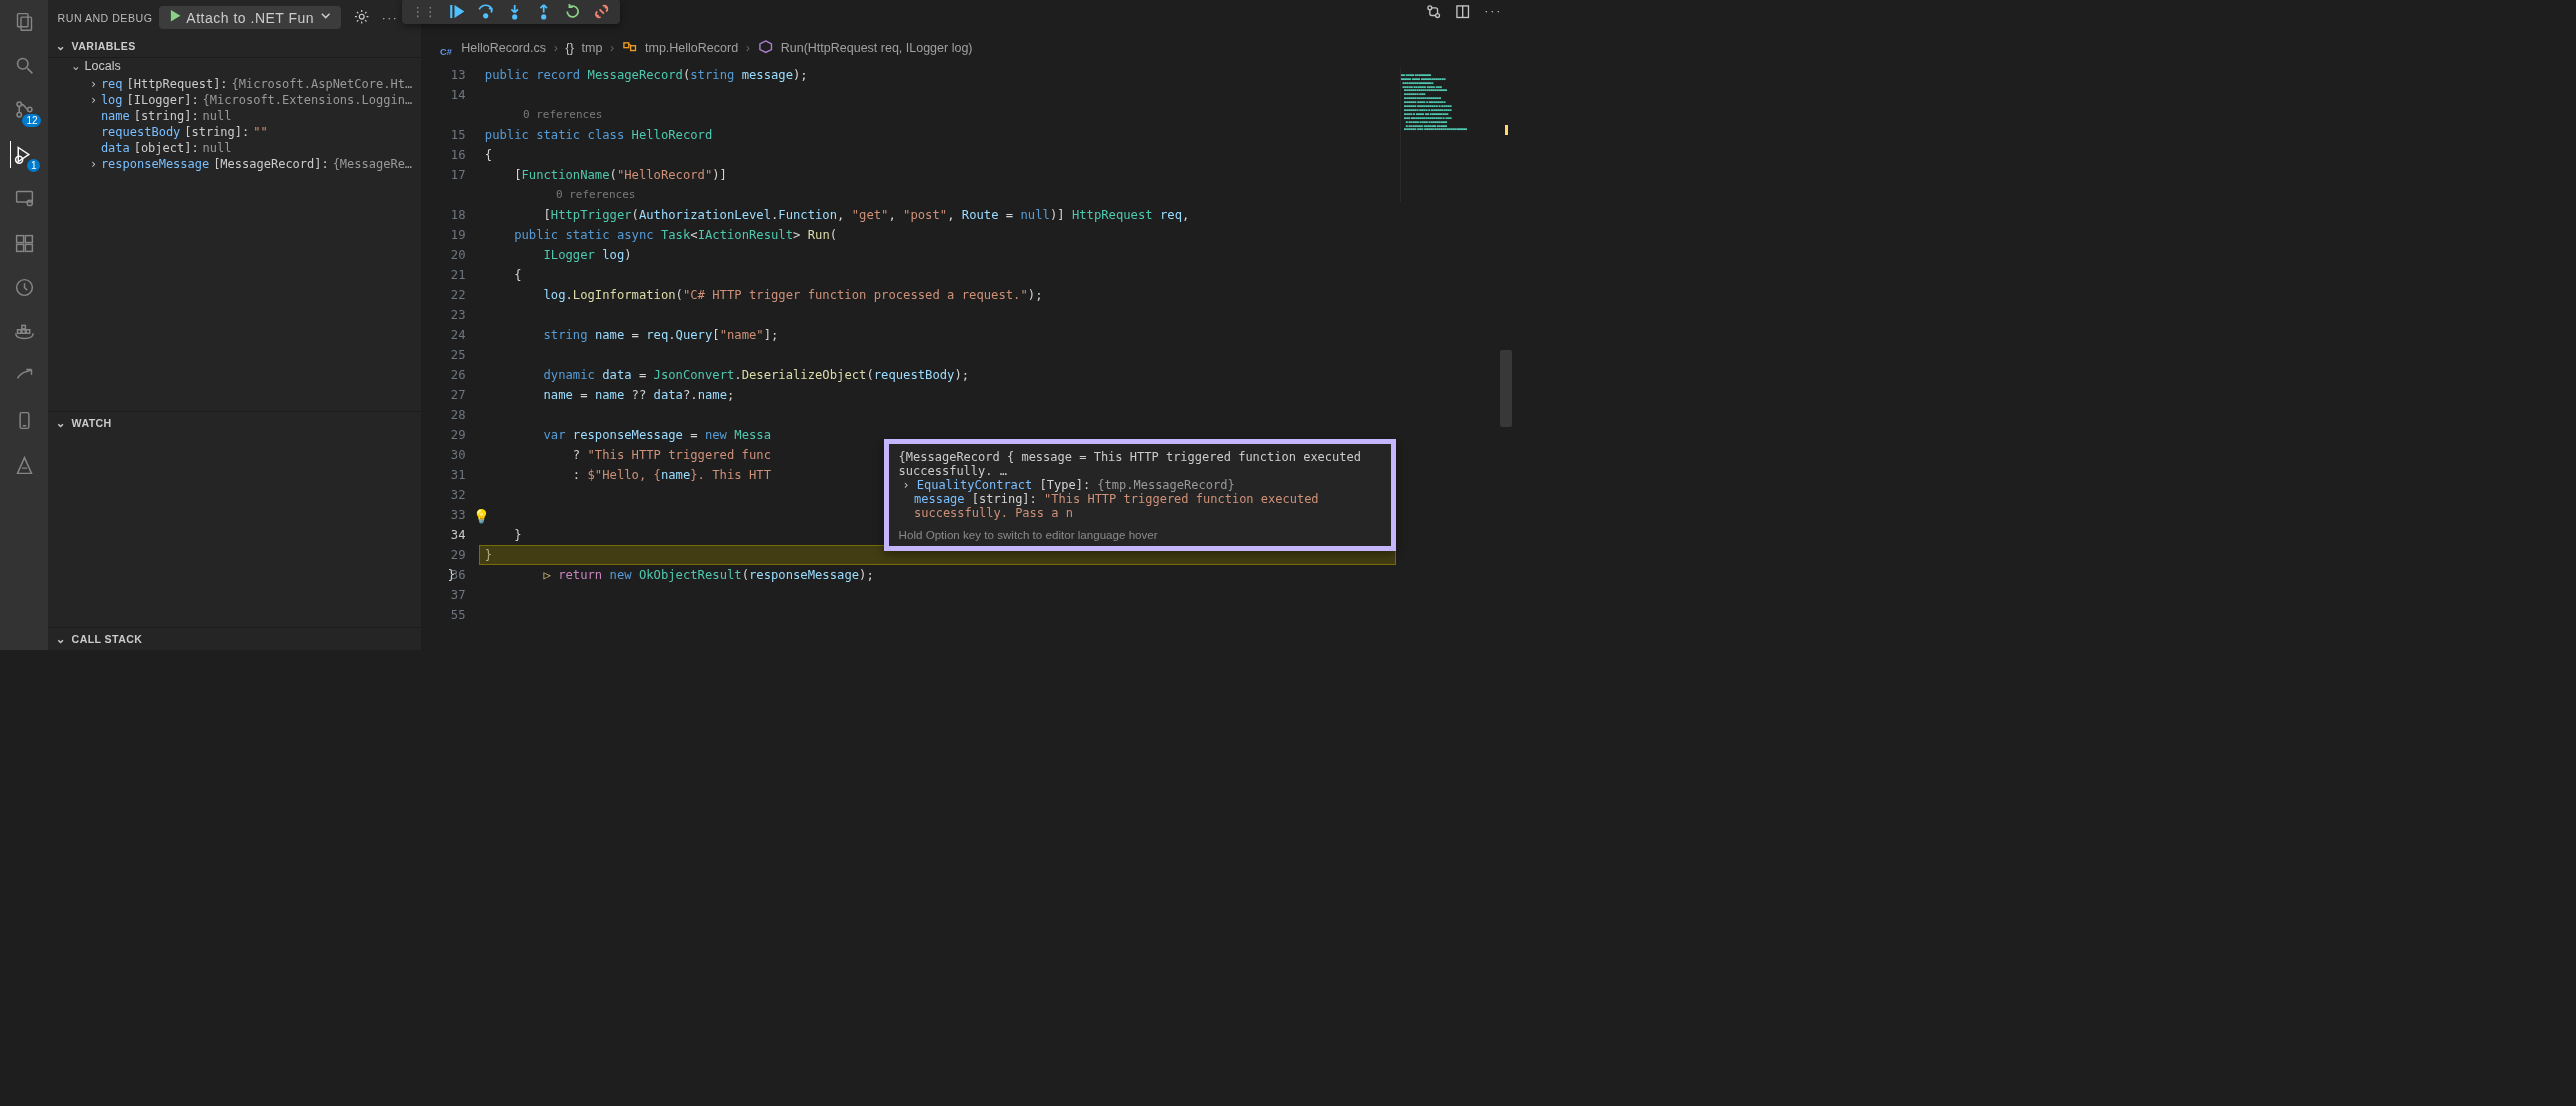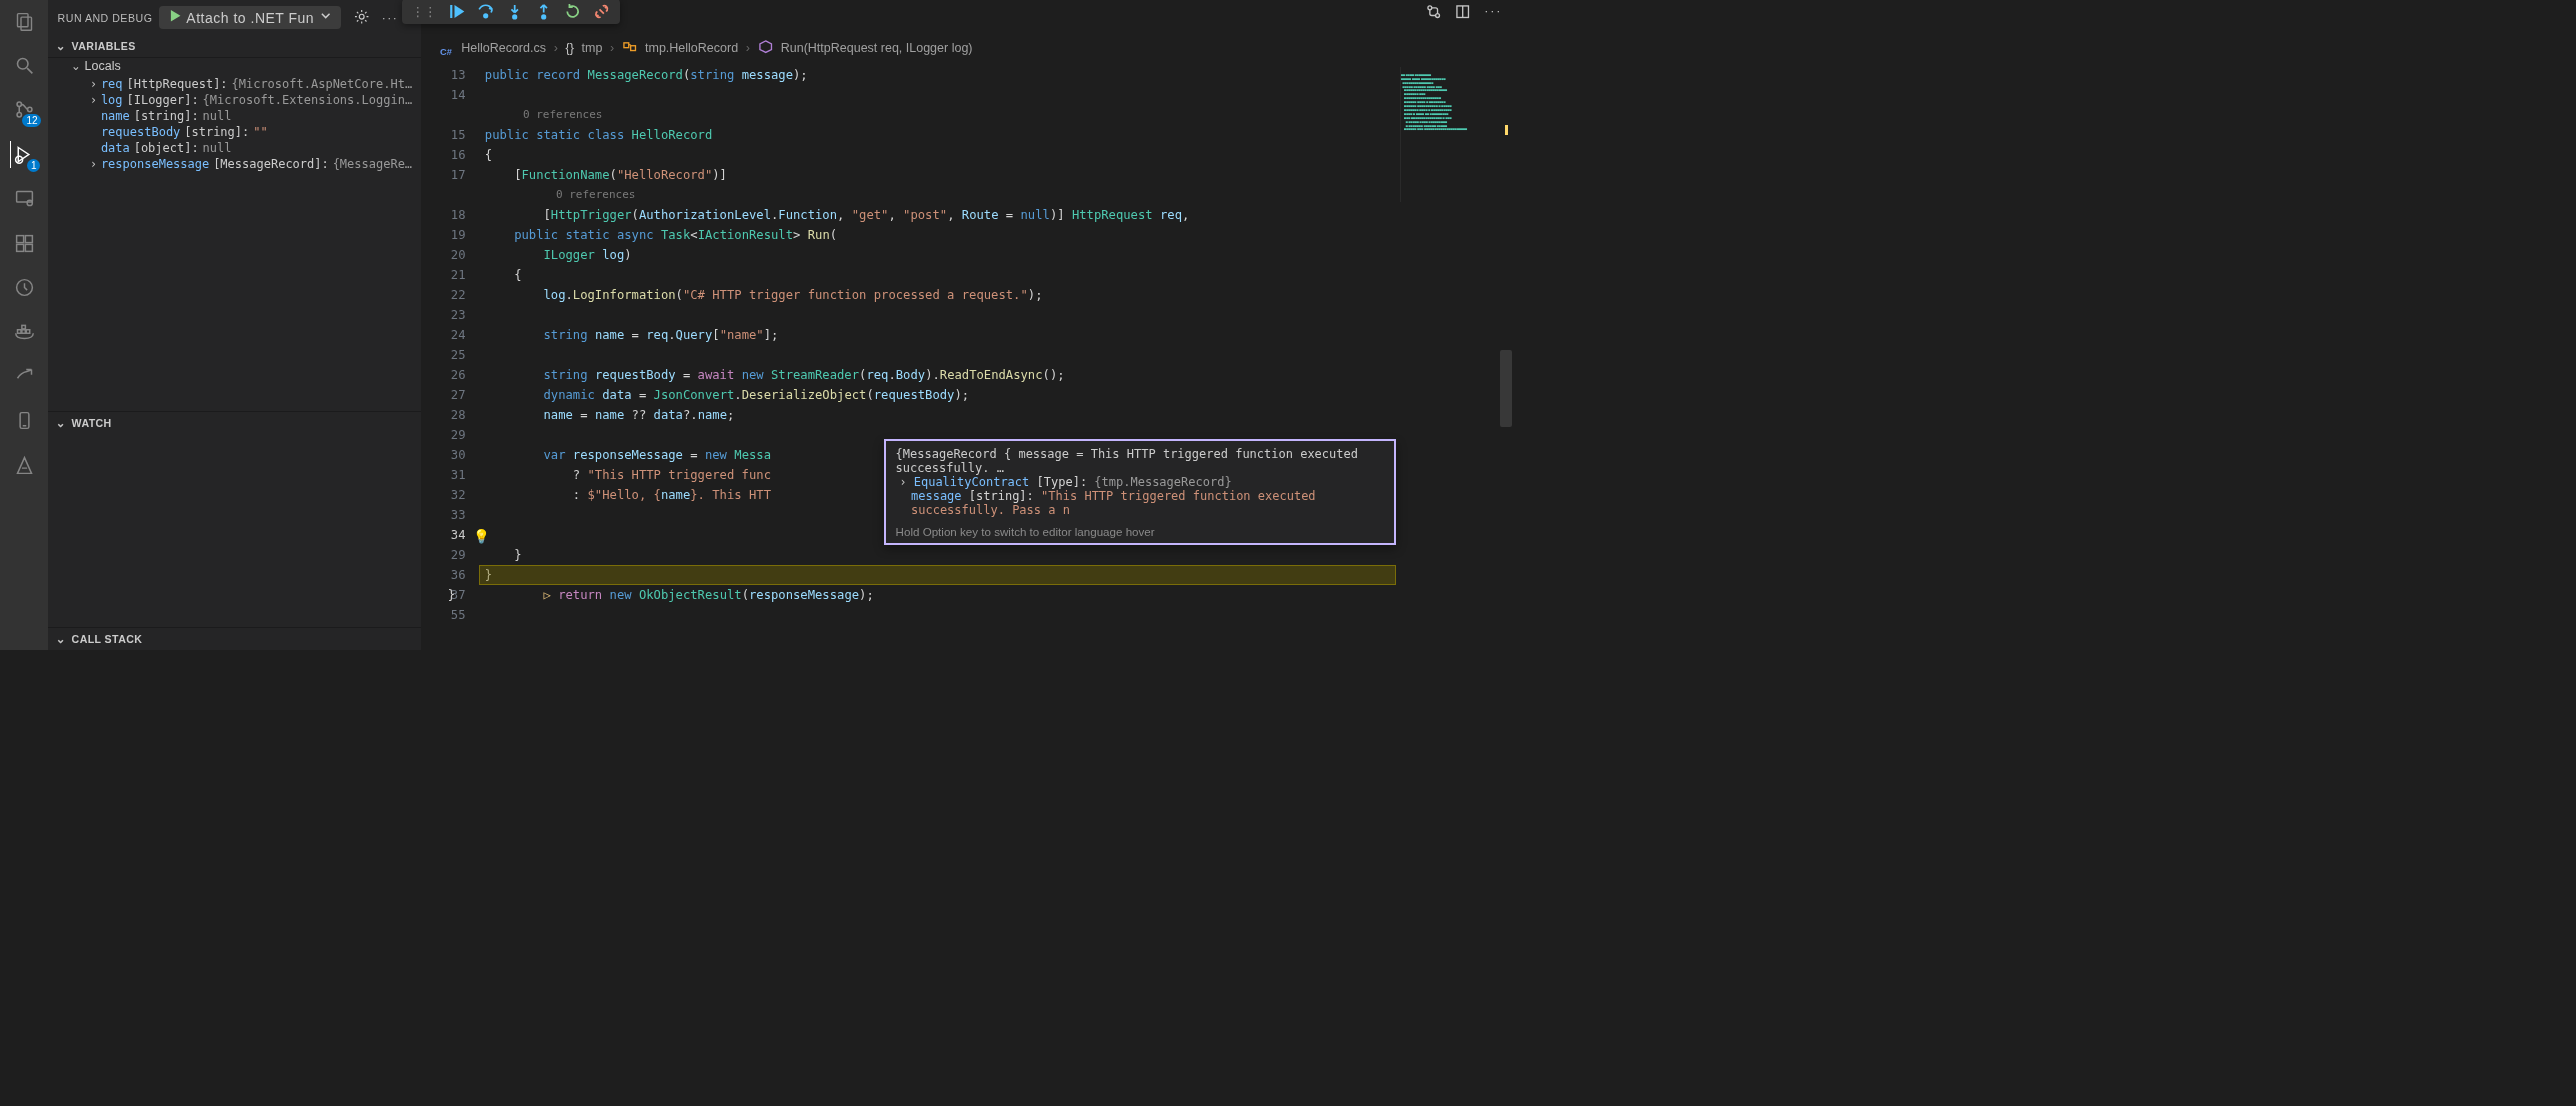--- a/index.html
+++ b/index.html
@@ -126,21 +126,21 @@
   background:linear-gradient(#1e1e1e,#1e1e1e);
   border-left:1px solid #2a2a2a;
   height:135px; width:100%;
   font-size:2.9px; color:#4ec9b0; line-height:3.9px;
   white-space:pre; overflow:hidden;
   position:relative;
 }
 .minimap-hl { position:absolute; right:0; width:2.9px; height:9.6px; background:#ffd86a; top:58px;}
 .hover-popup {
   position:absolute; top:382px; left:836px;
-  background:#252526; border:2px solid #c4b5fd;
+  background:#252526; border:5px solid #c4b5fd;
   font-family:Menlo,Consolas,monospace; font-size:12px;
   padding:5.8px 9.6px; z-index:15; max-width:636px;
   box-shadow:0 3.9px 9.6px rgba(0,0,0,.4);
 }
 .hover-popup .hint { color:#8a8a8a; padding-top:7.7px; font-family:-apple-system,sans-serif; font-size:11.6px;}
 .scrollbar-y { position:absolute; right:0; top:0; width:11.6px; height:100%; }
 .scrollbar-y-thumb { position:absolute; right:0; width:11.6px; background:#4e4e4e88; height:77px; top:289px; border-radius:1.9px;}
 svg { width:21px; height:21px; }
 .icon-sm svg { width:15.4px; height:15.4px;}
 </style>
@@ -424,21 +424,20 @@
       <div class="line">    [<span class="type">FunctionName</span>(<span class="str">"HelloRecord"</span>)]</div>
       <div class="codelens" style="padding-left:77px;">0 references</div>
       <div class="line">        [<span class="type">HttpTrigger</span>(<span class="id">AuthorizationLevel</span>.<span class="id">Function</span>, <span class="str">"get"</span>, <span class="str">"post"</span>, <span class="id">Route</span> = <span class="kw">null</span>)] <span class="type">HttpRequest</span> <span class="id">req</span>,</div>
       <div class="line">    <span class="kw">public</span> <span class="kw">static</span> <span class="kw">async</span> <span class="type">Task</span>&lt;<span class="type">IActionResult</span>&gt; <span class="fn">Run</span>(</div>
       <div class="line">        <span class="type">ILogger</span> <span class="id">log</span>)</div>
       <div class="line">    {</div>
       <div class="line">        <span class="id">log</span>.<span class="fn">LogInformation</span>(<span class="str">"C# HTTP trigger function processed a request."</span>);</div>
       <div class="line"></div>
       <div class="line">        <span class="kw">string</span> <span class="id">name</span> = <span class="id">req</span>.<span class="id">Query</span>[<span class="str">"name"</span>];</div>
       <div class="line"></div>
-      <div class="line">        <span class="kw">string</span> <span class="id">requestBody</span> = <span class="kw2">await</span> <span class="kw">new</span> <span class="type">StreamReader</span>(<span class="id">req</span>.<span class="id">Body</span>).<span class="fn">ReadToEndAsync</span>();</div>
       <div class="line">        <span class="kw">dynamic</span> <span class="id">data</span> = <span class="type">JsonConvert</span>.<span class="fn">DeserializeObject</span>(<span class="id">requestBody</span>);</div>
       <div class="line">        <span class="id">name</span> = <span class="id">name</span> ?? <span class="id">data</span>?.<span class="id">name</span>;</div>
       <div class="line"></div>
       <div class="line">        <span class="kw">var</span> <span class="id">responseMessage</span> = <span class="kw">new</span> <span class="type">Messa</span></div>
       <div class="line">            ? <span class="str">"This HTTP triggered func</span></div>
       <div class="line">            : <span class="str">$"Hello, {</span><span class="id">name</span><span class="str">}. This HTT</span></div>
       <div class="line"></div>
       <div class="line" style="position:relative;">
         <div class="curr-line-bg"></div>
         <span class="lightbulb">💡</span>

